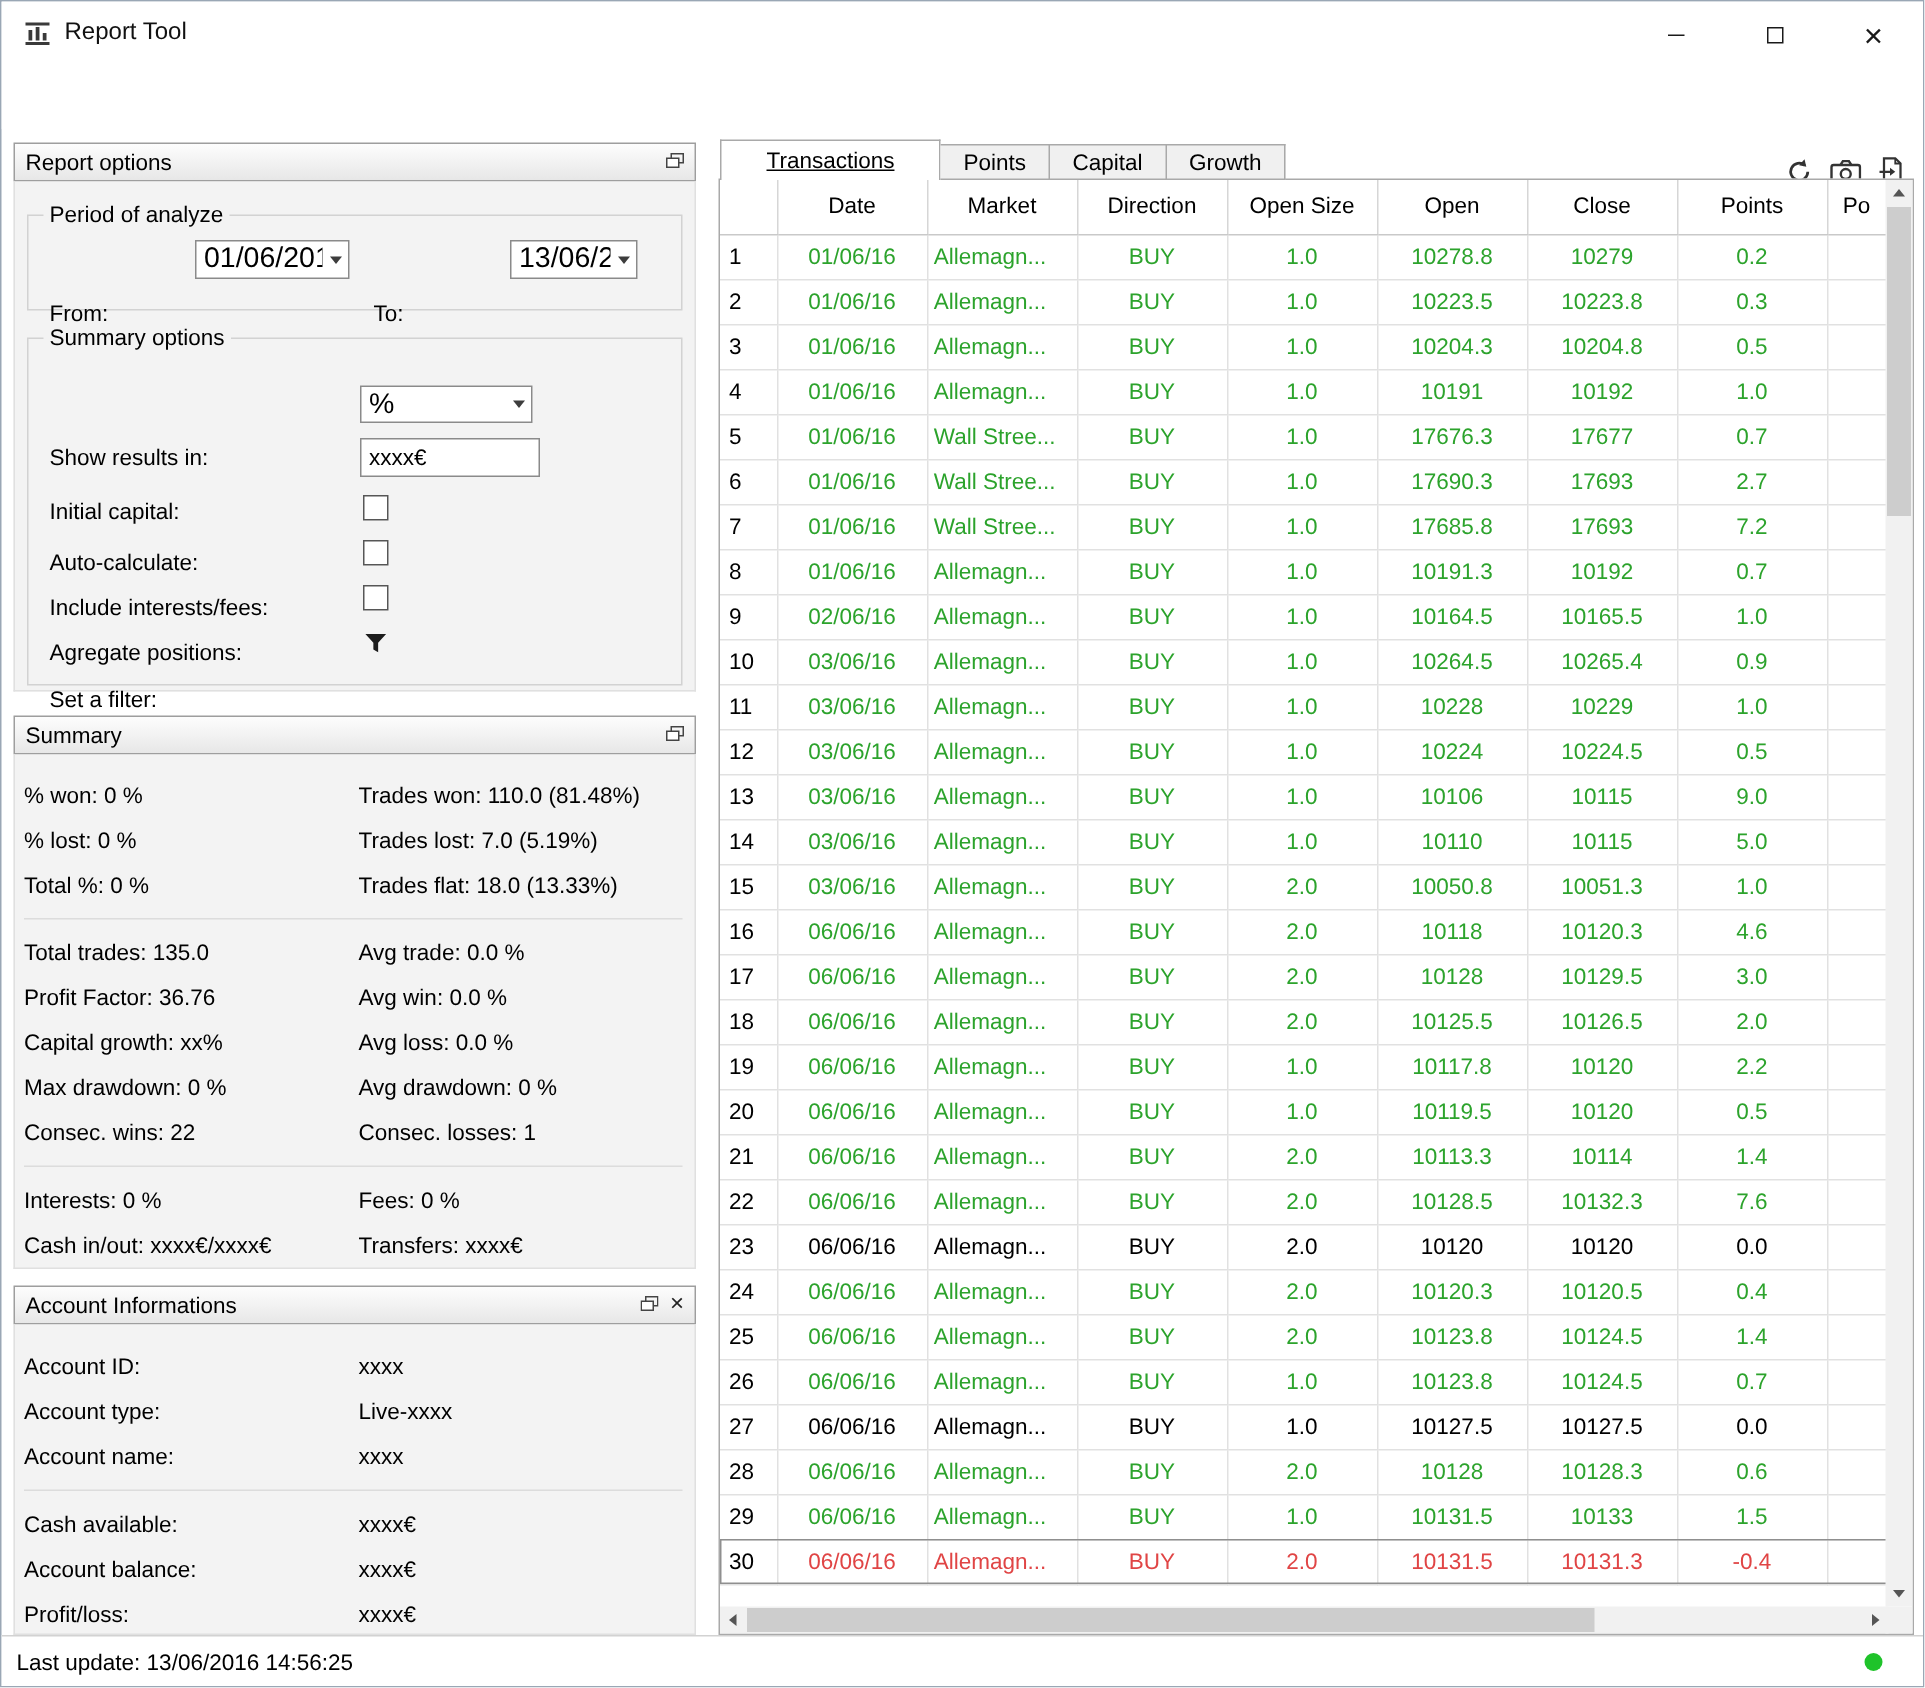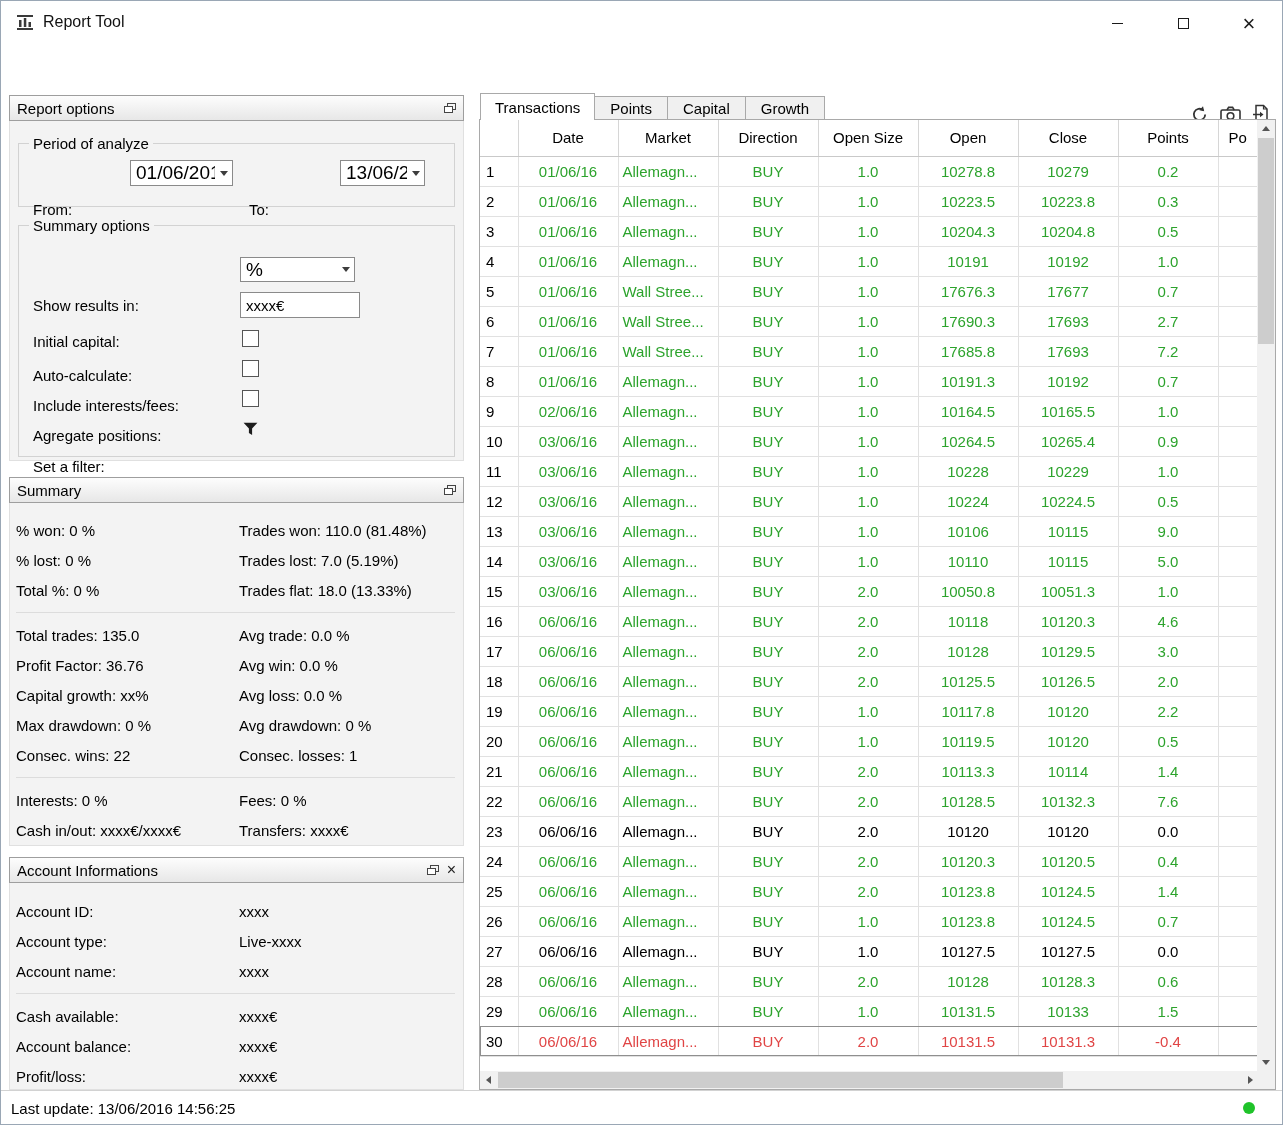--- a/index.html
+++ b/index.html
@@ -56,21 +56,21 @@
   .filter-btn { position:absolute; left:223px; top:194px; width:18px; height:18px; }
 
   .stat-row, .acct-row { height:30px; display:flex; align-items:center; padding-left:6px; font-size:15px; }
   .stat-left, .acct-label { width:223px; }
   .sep { height:1px; background:#dcdcdc; margin:7px 8px 7px 6px; }
 
   
   .tabbar { position:absolute; left:479px; top:92px; height:27px; display:flex; align-items:flex-end; z-index:5; }
   .tab { height:24px; padding:0 15px; background:#f0f0f0; border:1px solid #a9a9a9; border-left-width:0; display:flex; align-items:center; font-size:15px; }
   .tab:first-child { border-left-width:1px; }
-  .tab.active { height:27px; background:#fff; border-bottom:none; border-left-width:1px; padding:0 14px; }
+  .tab.active { height:27px; background:#fff; border-bottom:none; border-left-width:1px; padding:0 30px;text-decoration:underline; }
 
   .table-frame { position:absolute; left:478px; top:118px; width:797px; height:971px; border:1px solid #a9a9a9; background:#fff; }
   .table-area { position:absolute; left:0; top:0; width:779px; height:951px; overflow:hidden; }
   table { border-collapse:collapse; table-layout:fixed; width:779px; font-size:15px; }
   th { height:36px; font-weight:normal; background:#fff; border:1px solid #d6d6d6; border-top:none; border-bottom:1px solid #c9c9c9; }
   th:first-child, td:first-child { border-left:none; }
   th:last-child, td:last-child { border-right:none; }
   td { height:30px; border:1px solid #e1e1e1; text-align:center; white-space:nowrap; overflow:hidden; }
   td.c0 { text-align:left; padding-left:6px; color:#000; }
   td.c2 { text-align:left; padding-left:4px; }

